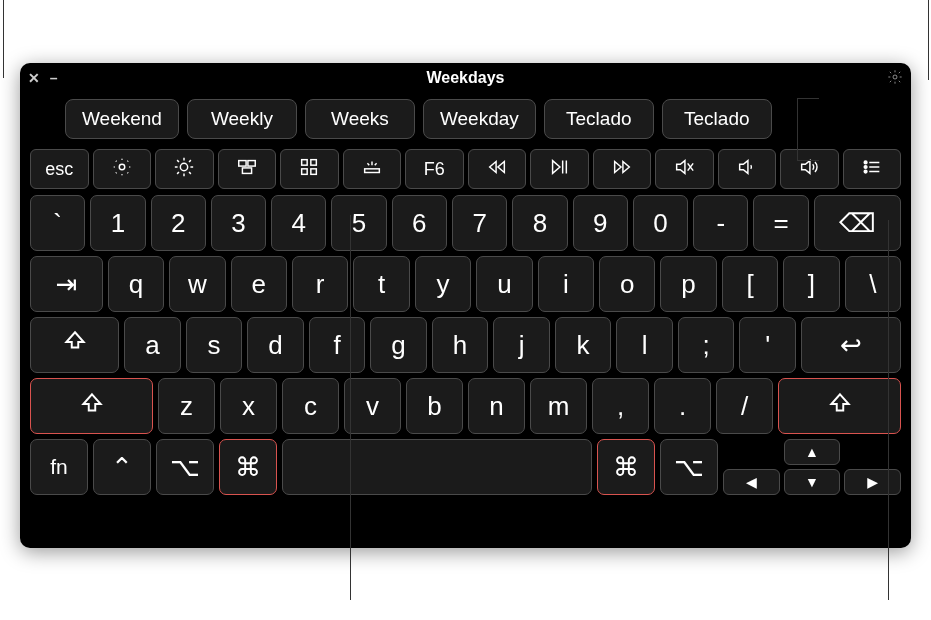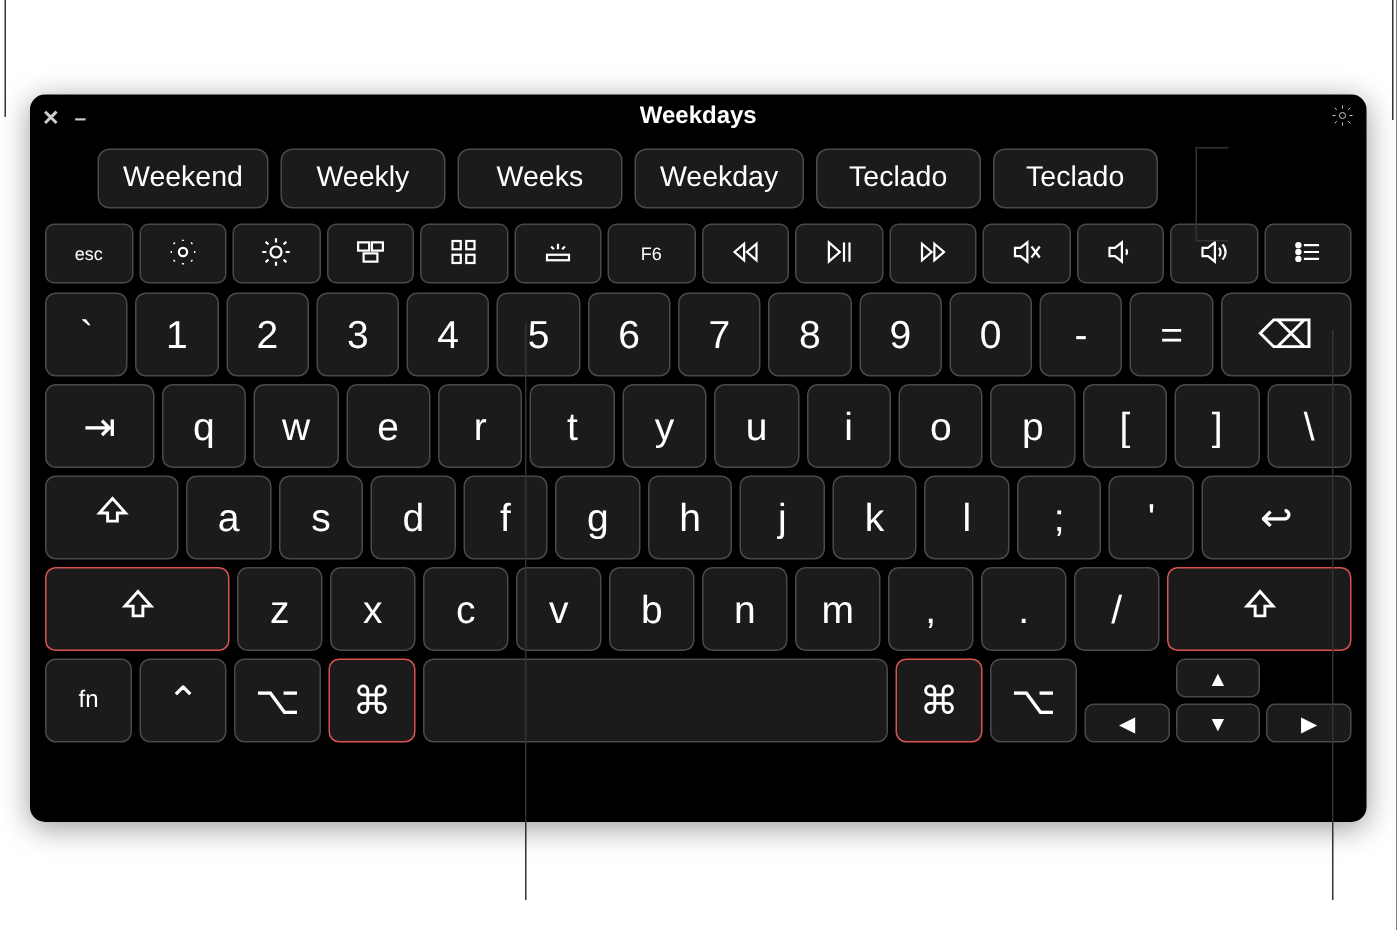--- a/index.html
+++ b/index.html
@@ -67,21 +67,21 @@
   .fn-key {
     flex: 1 1 0;
     height: 40px;
     background: #1b1b1b;
     border: 1px solid #4a4a4a;
     border-radius: 6px;
     color: #fff;
     display: flex;
     align-items: center;
     justify-content: center;
-    font-size: 12px;
+    font-size: 18px;
   }
   .fn-key svg { width: 22px; height: 22px; fill: none; stroke: #fff; stroke-width: 1.6; }
 
   .key-area {
     padding: 0 10px 10px 10px;
     display: flex;
     flex-direction: column;
     gap: 5px;
   }
   .krow { display: flex; gap: 5px; }
@@ -90,21 +90,21 @@
     background: #1b1b1b;
     border: 1px solid #4a4a4a;
     border-radius: 7px;
     color: #fff;
     display: flex;
     align-items: center;
     justify-content: center;
     font-size: 26px;
     flex: 1 1 0;
   }
-  .key.small-text { font-size: 16px; }
+  .key.small-text { font-size: 21px; }
   .key.active { border-color: #d9534f; }
   .key svg { width: 26px; height: 26px; fill: none; stroke: #fff; stroke-width: 1.8; }
 
   .arrow-cluster { display: flex; flex-direction: column; gap: 4px; flex: 0 0 178px; }
   .arrow-top { display:flex; justify-content:center; }
   .arrow-bottom { display:flex; gap:4px; }
   .akey {
     background: #1b1b1b; border:1px solid #4a4a4a; border-radius:6px;
     color:#fff; display:flex; align-items:center; justify-content:center;
     height: 26px; font-size:14px; flex:1 1 0;

